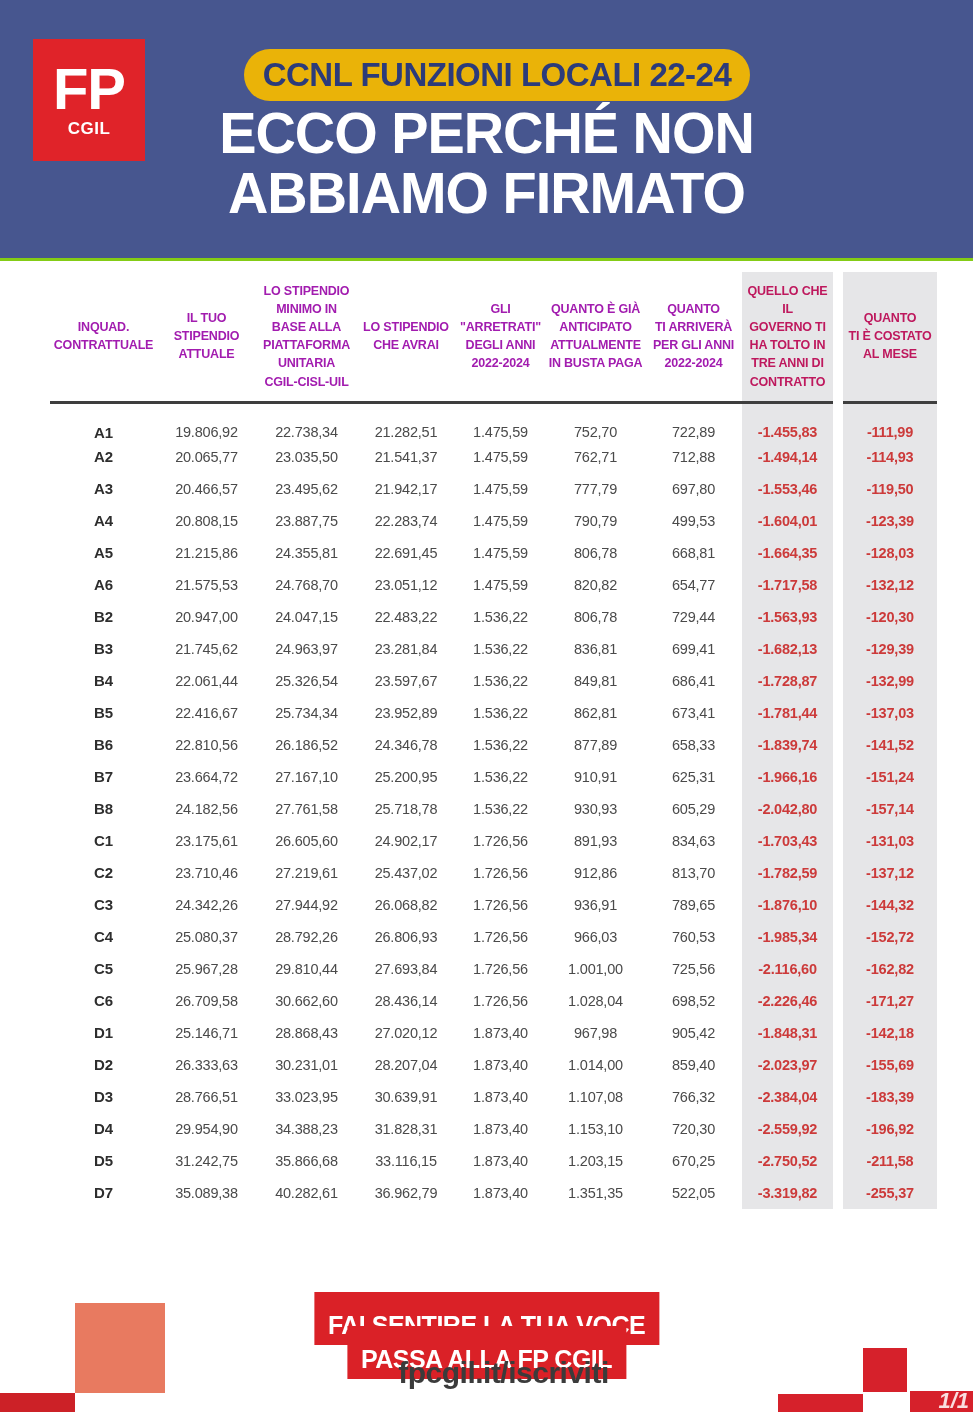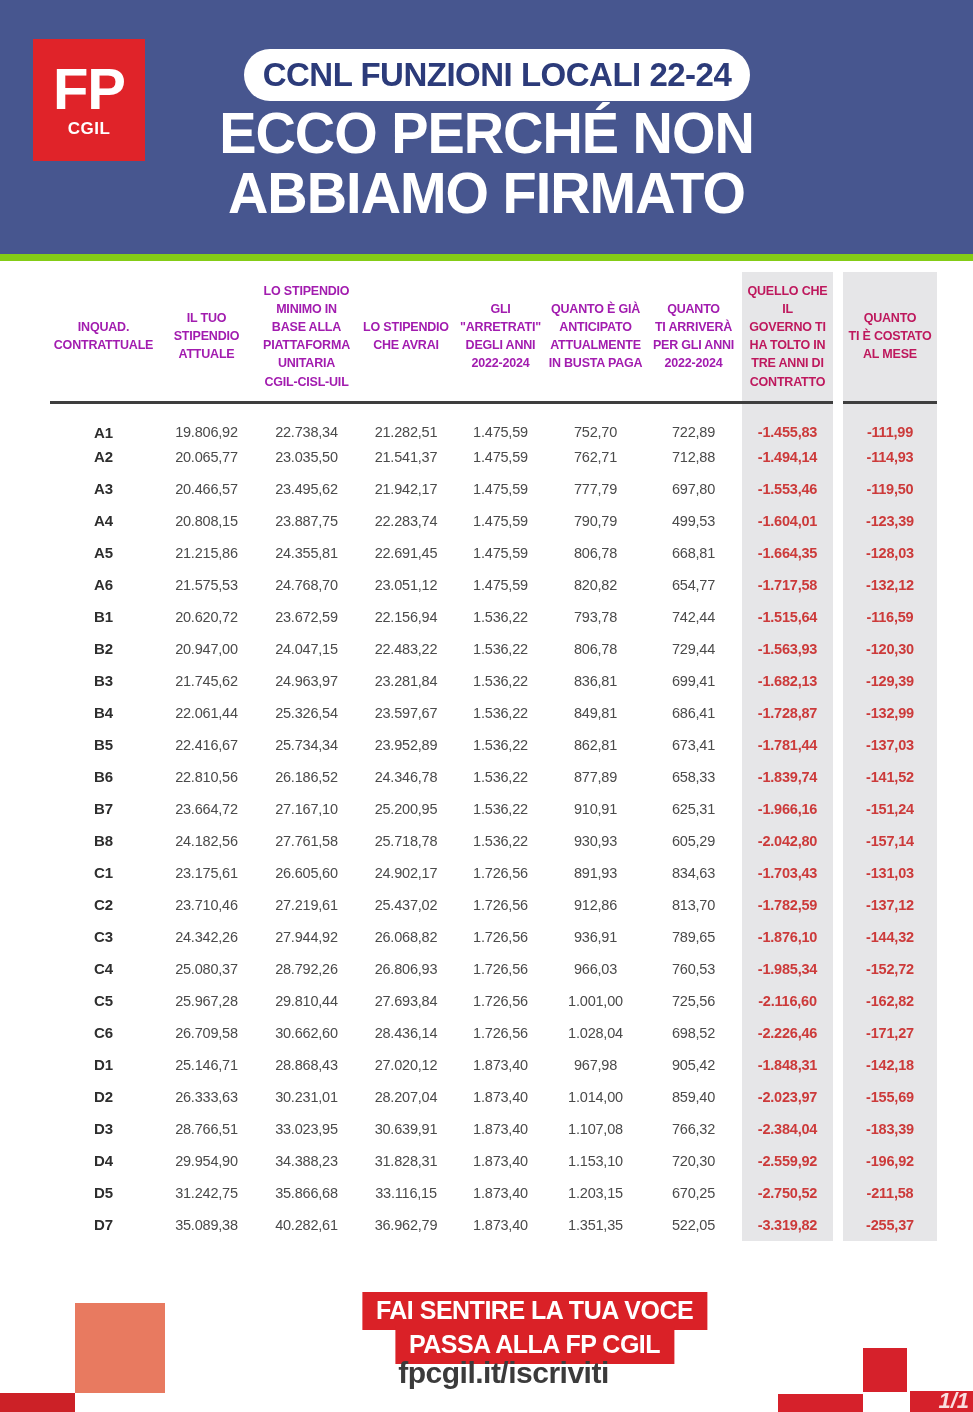--- a/index.html
+++ b/index.html
@@ -10,37 +10,37 @@
     background: #ffffff;
     overflow: hidden;
     font-family: "Liberation Sans", sans-serif;
   }
 
   
   .banner {
     position: absolute; left: 0; top: 0;
     width: 973px; height: 261px;
     background: #47568f;
-    border-bottom: 7px solid #84cc16;
+    border-bottom: 3px solid #84cc16;
     text-decoration: underline;
   }
   .logo {
     position: absolute; left: 33px; top: 39px;
     width: 112px; height: 122px;
     background: #e02329;
     display: flex; flex-direction: column;
     align-items: center; justify-content: center;
     color: #ffffff;
   }
   .logo .fp   { font-size: 58px; font-weight: 900; line-height: 0.95; letter-spacing: -1px; }
   .logo .cgil { font-size: 17px; font-weight: 800; letter-spacing: 0.5px; margin-top: 2px; }
   .badge-pill {
     position: absolute; left: 244px; top: 49px;
     width: 506px; height: 52px;
-    background: #ffffff;
+    background: #eab308;
     border-radius: 28px;
     display: flex; align-items: center; justify-content: center;
     color: #2c3b7a;
     font-size: 33px; font-weight: 800; letter-spacing: -0.5px;
   }
   .banner-title {
     position: absolute; left: 0; top: 104px;
     width: 973px;
     text-align: center;
     color: #ffffff;
@@ -76,23 +76,22 @@
   }
   td.lbl { font-weight: 700; color: #2e2e2e; font-size: 15px; }
   td.neg { color: #cc3a3a; font-weight: 700; background: #e6e6e8; }
   tbody tr:first-child td { padding-top: 20px; }
 
   
   .ribbon {
     position: absolute; left: 50%; transform: translateX(-50%);
     background: #da2127; color: #ffffff;
     font-weight: 800; font-size: 25px; letter-spacing: -0.5px;
-    padding: 4px 14px 5px 14px;
+    padding: 19px 14px 5px 14px;
     white-space: nowrap;
-    margin-left: 48px;
   }
   .ribbon.r1 { top: 1292px; }
   .ribbon.r2 { top: 1326px; }
   .site-url {
     position: absolute; left: 0; top: 1356px; width: 973px;
     text-align: center;
     color: #3b3b3b; font-size: 30px; font-weight: 700; letter-spacing: -0.5px;
     text-decoration: none; display: block; padding-left: 34px;
   }
 
@@ -243,32 +242,20 @@
           <td class="">24.768,70</td>
           <td class="">23.051,12</td>
           <td class="">1.475,59</td>
           <td class="">820,82</td>
           <td class="">654,77</td>
           <td class=" neg">-1.717,58</td>
           <td class="gap"></td>
           <td class=" neg">-132,12</td>
         </tr>
         <tr>
-          <td class="lbl">B1</td>
-          <td class="">20.620,72</td>
-          <td class="">23.672,59</td>
-          <td class="">22.156,94</td>
-          <td class="">1.536,22</td>
-          <td class="">793,78</td>
-          <td class="">742,44</td>
-          <td class=" neg">-1.515,64</td>
-          <td class="gap"></td>
-          <td class=" neg">-116,59</td>
-        </tr>
-        <tr>
           <td class="lbl">B2</td>
           <td class="">20.947,00</td>
           <td class="">24.047,15</td>
           <td class="">22.483,22</td>
           <td class="">1.536,22</td>
           <td class="">806,78</td>
           <td class="">729,44</td>
           <td class=" neg">-1.563,93</td>
           <td class="gap"></td>
           <td class=" neg">-120,30</td>

